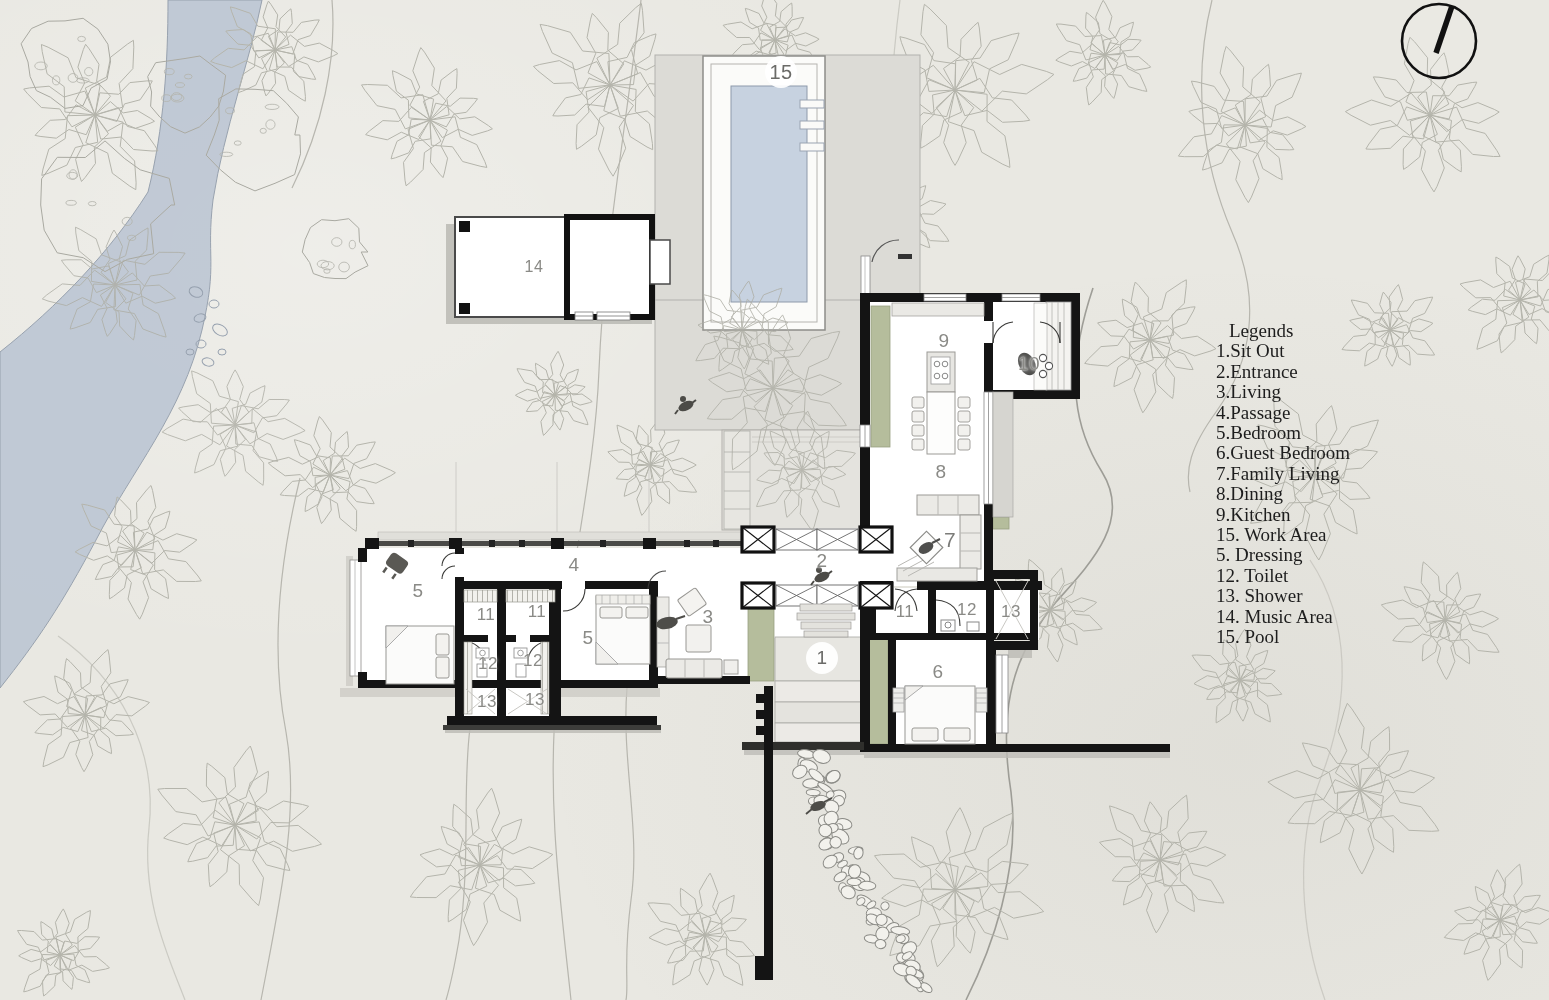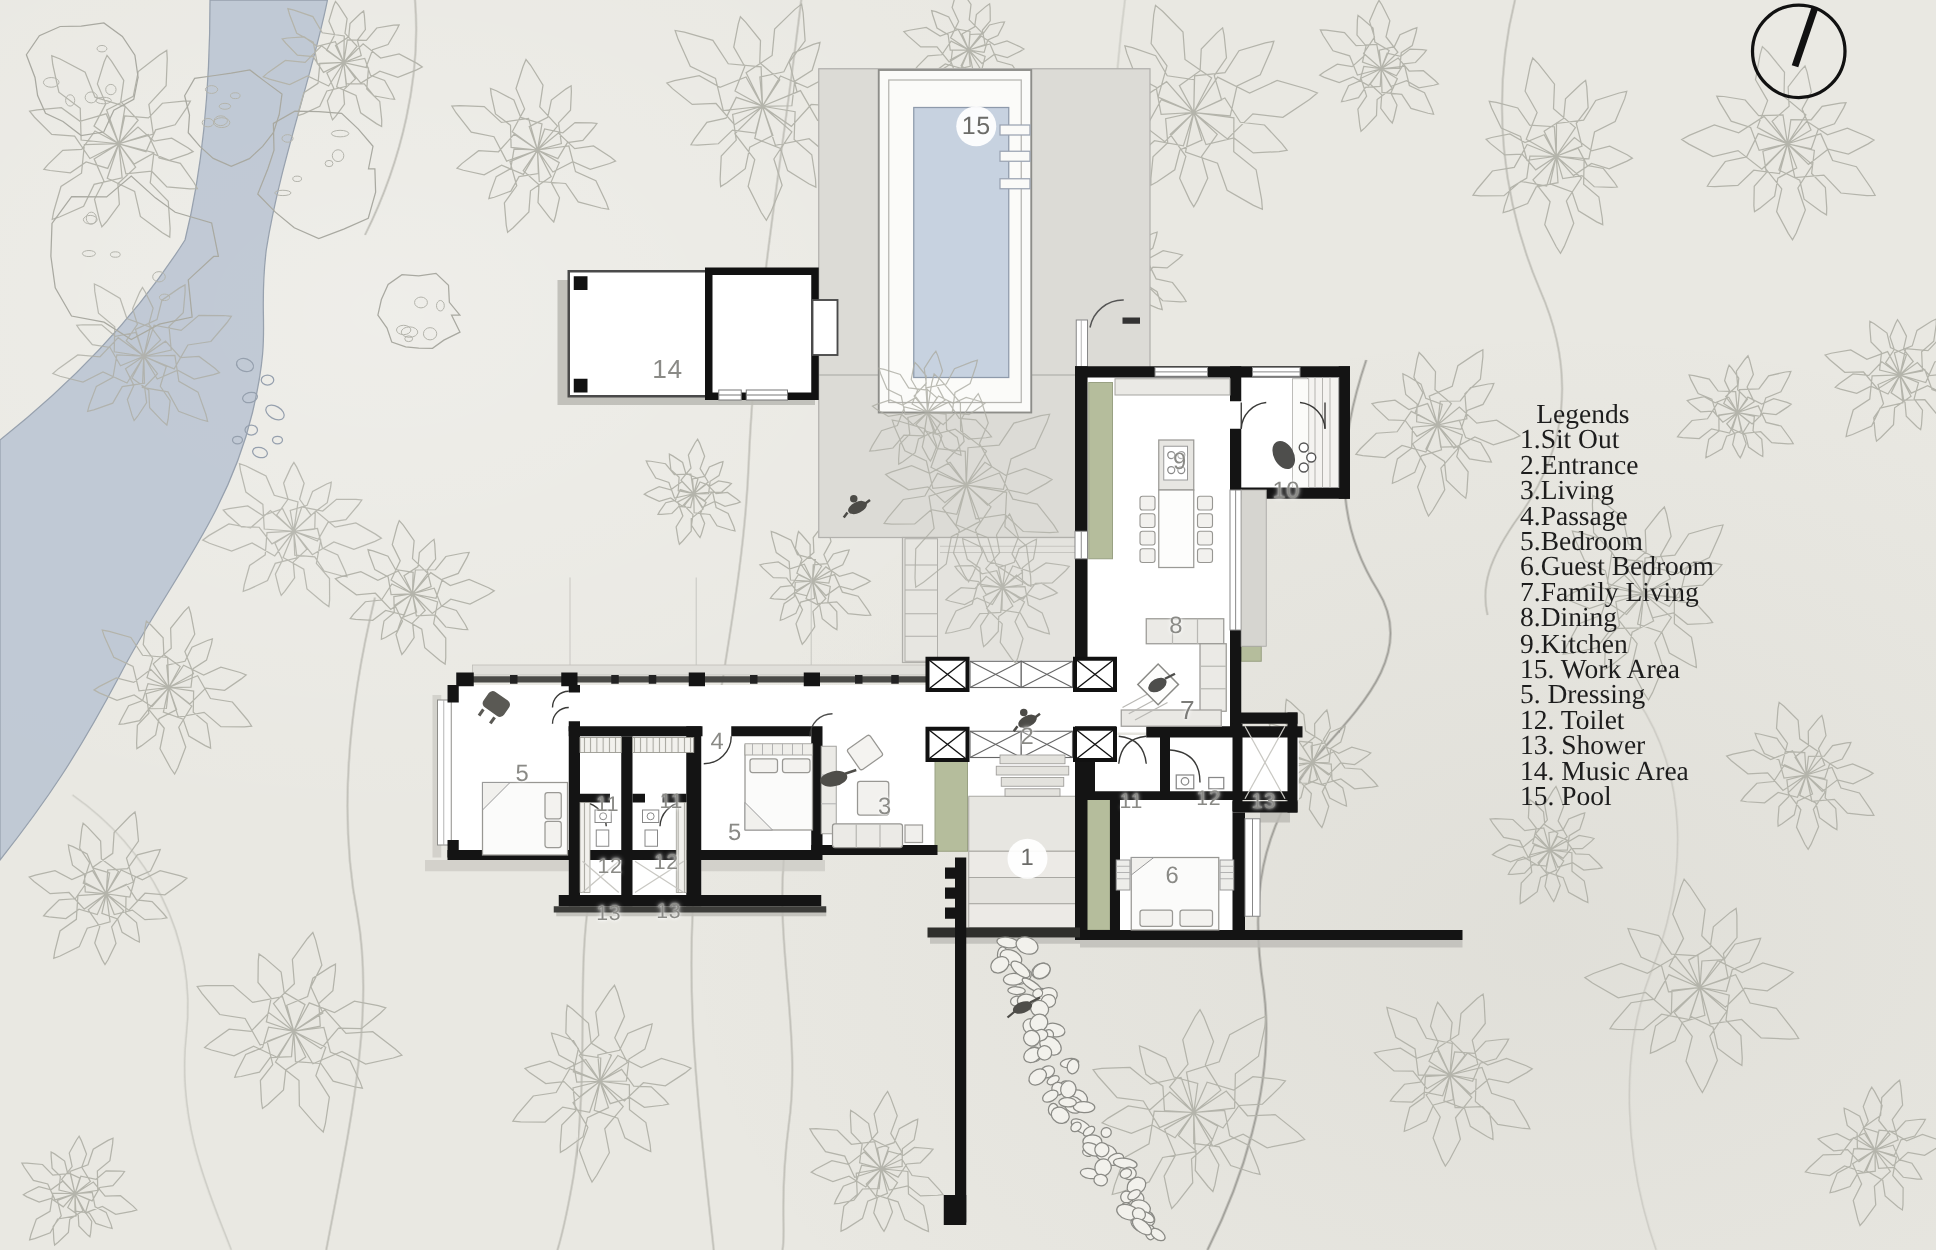--- a/index.html
+++ b/index.html
@@ -9,32 +9,32 @@
       radial-gradient(900px 600px at 20% 25%, rgba(255,255,255,.25), rgba(255,255,255,0) 70%),
       radial-gradient(1000px 700px at 80% 75%, rgba(120,118,106,.08), rgba(0,0,0,0) 70%),
       var(--paper,#e9e8e2);
     font-family:"Liberation Sans", sans-serif;
   }
   #scene{position:absolute;left:0;top:0;}
   .label{
     position:absolute;transform:translate(-50%,-50%);
     color:var(--label,#8a8a86);font-size:19px;letter-spacing:.5px;
     text-shadow:0 0 4px rgba(255,255,255,.9), 0 0 2px rgba(255,255,255,.9);
-    user-select:none;white-space:nowrap;margin-top:29px;
+    user-select:none;white-space:nowrap;
   }
   .label.badge{
     background:rgba(255,255,255,.93);border-radius:50%;
     width:32px;height:32px;line-height:32px;text-align:center;text-shadow:none;
     color:#6b6b68;
   }
   .label.dark{color:#7c7c79;}
   #legend{
     position:absolute;left:1216px;top:321px;
     font-family:"Liberation Serif", serif;
-    font-size:22px;line-height:20.4px;color:var(--legend-text,#1d1d1d);
+    font-size:19px;line-height:20.4px;color:var(--legend-text,#1d1d1d);
     white-space:nowrap;
   }
   #legend .legend-title{padding-left:13px;}
 </style>
 </head>
 <body>
 
 <div id="stage">
 <svg id="scene" width="1549" height="1000" viewBox="0 0 1549 1000">
   <defs>
@@ -616,21 +616,21 @@
         <path d="M235.0 425.0L232.2 408.4L245.7 404.2L250.1 393.1L261.3 387.2L265.0 385.7L264.5 389.7L261.8 402.1L252.2 409.3L251.8 423.4ZM235.0 425.0L241.4 405.6L258.2 408.8L269.2 399.5L284.6 399.5L289.4 400.0L286.6 404.0L276.7 415.7L262.4 417.9L253.9 432.8ZM235.0 425.0L252.7 408.8L268.1 421.7L284.7 418.4L300.4 427.3L305.1 430.6L300.0 433.1L283.1 439.4L267.1 433.5L249.9 443.8ZM235.0 425.0L254.0 422.8L257.9 438.4L270.2 444.0L276.2 457.1L277.6 461.4L273.1 460.6L259.3 456.8L251.8 445.5L235.8 444.1ZM235.0 425.0L256.6 432.0L253.1 450.7L263.6 462.8L263.7 479.9L263.1 485.3L258.7 482.2L245.6 471.2L243.0 455.4L226.5 446.0ZM235.0 425.0L245.5 439.4L234.6 449.7L235.7 462.3L227.8 473.1L225.0 476.3L223.5 472.3L220.3 459.3L226.0 448.0L219.9 434.4ZM235.0 425.0L237.6 446.2L220.2 450.7L214.0 464.5L199.4 471.3L194.6 473.0L195.4 467.9L199.7 452.4L212.2 443.9L213.6 426.1ZM235.0 425.0L219.8 444.8L201.7 434.4L185.3 440.8L167.6 434.6L162.2 432.1L167.0 428.5L183.1 419.1L200.5 422.2L216.3 408.5ZM235.0 425.0L217.6 435.1L207.3 421.8L193.1 421.6L181.8 411.6L178.6 408.0L183.2 406.9L198.2 404.7L210.2 412.4L226.1 407.0ZM235.0 425.0L211.4 423.2L210.3 403.5L196.7 393.7L192.4 376.5L191.6 370.9L196.9 372.8L212.8 380.8L219.4 396.2L238.4 401.6ZM235.0 425.0L221.3 412.2L230.4 399.4L226.9 386.5L232.8 373.7L235.1 369.9L237.4 373.7L243.3 386.6L239.7 399.4L248.8 412.2Z" fill="none" stroke="#adada4" stroke-width="1"></path>
       </g>
 
   <g>
     <circle cx="1439" cy="41" r="37" fill="rgba(255,255,255,0.05)" stroke="#111" stroke-width="2.6"></circle>
     <line x1="1436" y1="53" x2="1452" y2="6" stroke="#111" stroke-width="5.5"></line>
   </g>
 </svg>
 
 <div class="label badge" style="left:781px;top:72px;font-size:20px;">15</div>
-<div class="label" style="left:534px;top:267px;font-size:21px;">14</div>
+<div class="label" style="left:534px;top:267px;font-size:16px;">14</div>
 <div class="label" style="left:944px;top:341px;">9</div>
 <div class="label" style="left:1029px;top:364px;">10</div>
 <div class="label" style="left:941px;top:472px;">8</div>
 <div class="label dark" style="left:950px;top:540px;font-size:21px;">7</div>
 <div class="label" style="left:822px;top:561px;">2</div>
 <div class="label" style="left:574px;top:565px;">4</div>
 <div class="label" style="left:418px;top:591px;">5</div>
 <div class="label" style="left:588px;top:638px;">5</div>
 <div class="label" style="left:708px;top:617px;">3</div>
 <div class="label" style="left:486px;top:615px;font-size:17px;">11</div>

